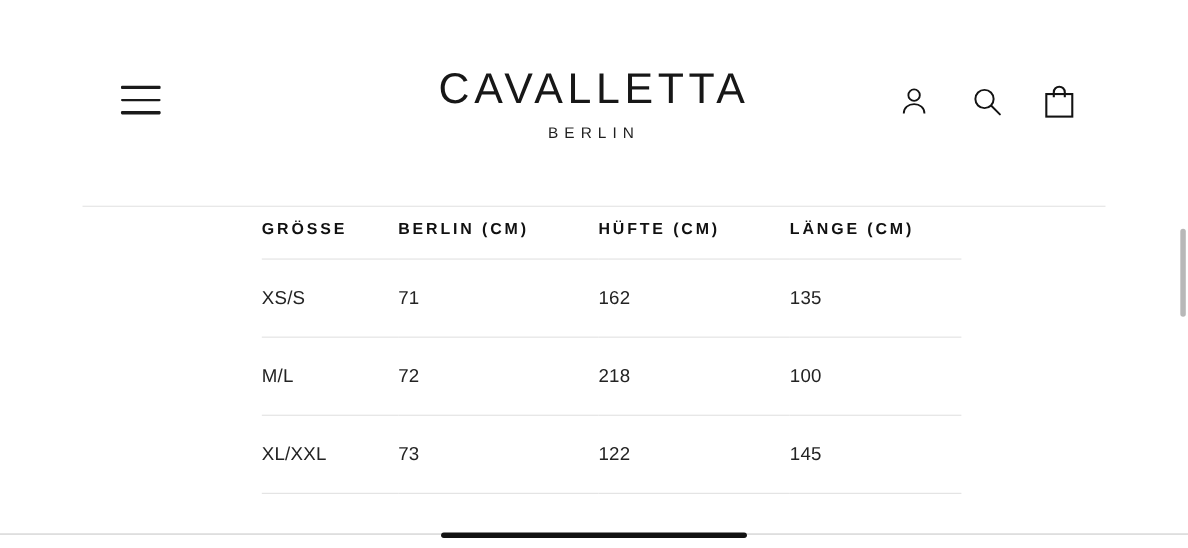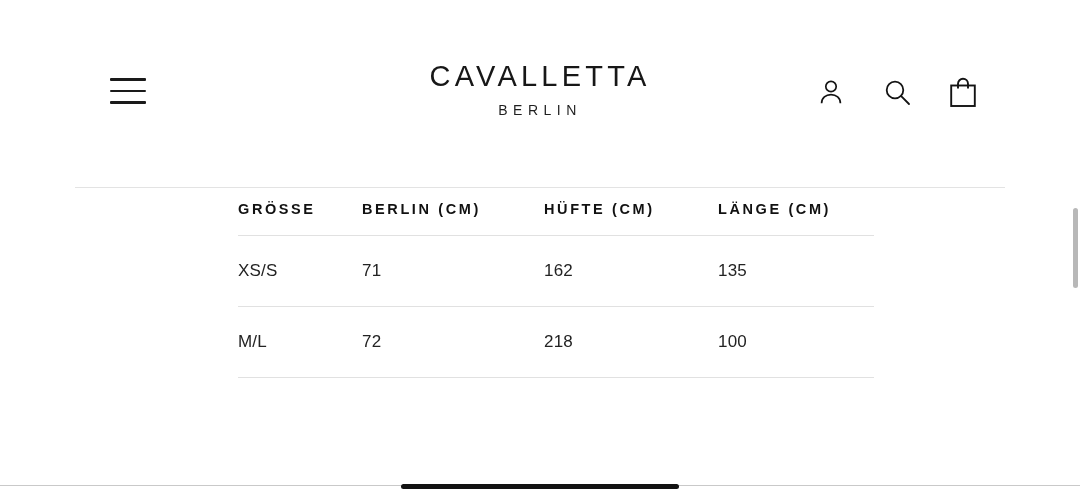--- a/index.html
+++ b/index.html
@@ -44,21 +44,21 @@
   .burger span:last-child { margin-bottom: 0; }
 
   .logo {
     position: absolute;
     left: 0; right: 0;
     top: 62px;
     text-align: center;
   }
   .logo-main {
     font-family: "Liberation Sans", sans-serif;
-    font-size: 29px;
+    font-size: 39px;
     letter-spacing: 4.2px;
     color: #171717;
     font-weight: 400;
     line-height: 1;
   }
   .logo-sub {
     margin-top: 11px;
     font-size: 14px;
     letter-spacing: 5.5px;
     color: #1f1f1f;
@@ -235,20 +235,26 @@
           <td>71</td>
           <td>162</td>
           <td>135</td>
         </tr>
         <tr>
           <td>M/L</td>
           <td>72</td>
           <td>218</td>
           <td>100</td>
         </tr>
+        <tr>
+          <td>XL/XXL</td>
+          <td>73</td>
+          <td>122</td>
+          <td>145</td>
+        </tr>
       </tbody>
     </table>
   </div>
 
   <div class="vscroll-track">
     <div class="vscroll-thumb"></div>
   </div>
 
   <div class="bottom-bar">
     <div class="home-indicator"></div>

